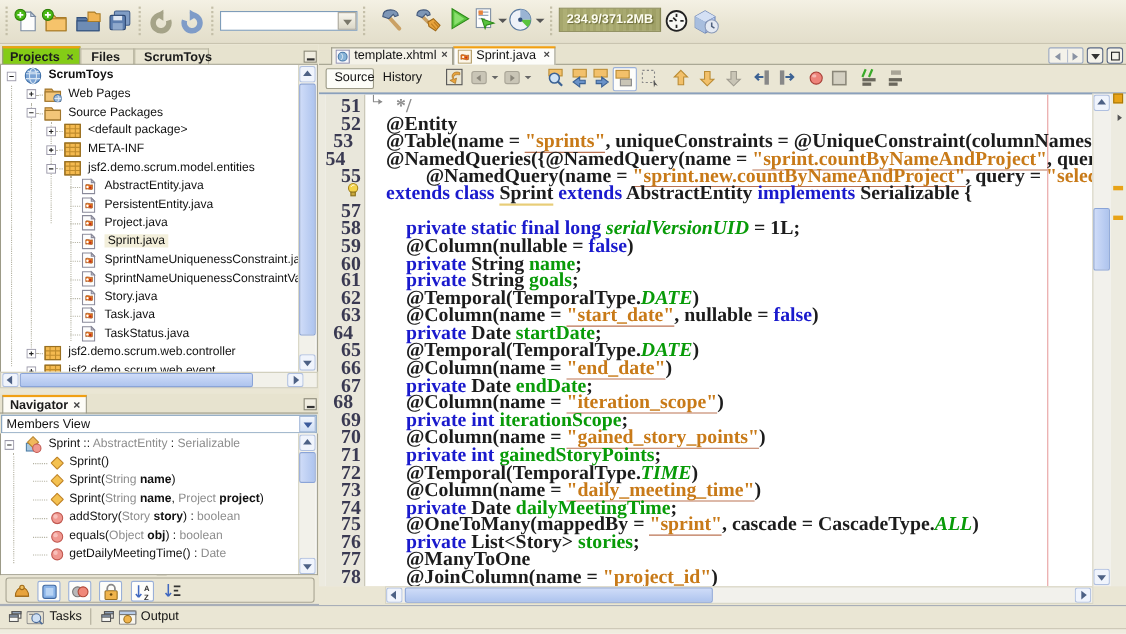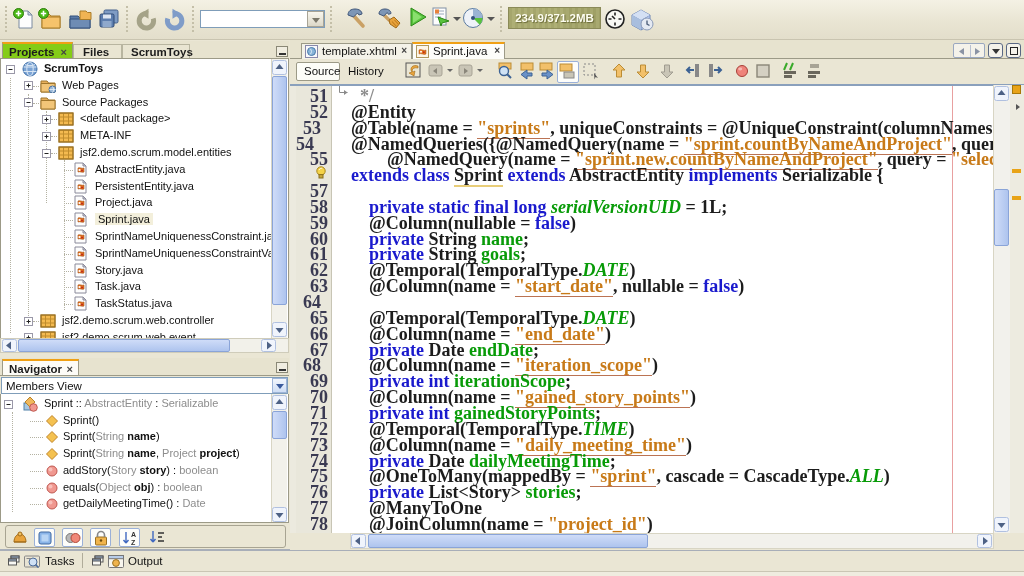--- a/index.html
+++ b/index.html
@@ -628,20 +628,21 @@
       <div class="abs mono" style="left:351px;top:134px;color:#1c1c1c">@NamedQueries({@NamedQuery(name = <span class="su">"sprint.countByNameAndProject"</span>, query = <span class="s">"select count(s</span></div>
       <div class="abs mono" style="left:351px;top:149px;color:#1c1c1c">        @NamedQuery(name = <span class="su">"sprint.new.countByNameAndProject"</span>, query = <span class="s">"select count(s</span></div>
       <div class="abs mono" style="left:351px;top:165px;color:#1c1c1c"><span class="k">extends</span> <span class="k">class</span> <b style="border-bottom:2px solid #e8cd78">Sprint</b> <span class="k">extends</span> AbstractEntity <span class="k">implements</span> Serializable {</div>
       <div class="abs mono" style="left:351px;top:181px;color:#1c1c1c"></div>
       <div class="abs mono" style="left:351px;top:197px;color:#1c1c1c">    <span class="k">private</span> <span class="k">static</span> <span class="k">final</span> <span class="k">long</span> <span class="fi">serialVersionUID</span> = 1L;</div>
       <div class="abs mono" style="left:351px;top:213px;color:#1c1c1c">    @Column(nullable = <span class="k">false</span>)</div>
       <div class="abs mono" style="left:351px;top:229px;color:#1c1c1c">    <span class="k">private</span> String <span class="f">name</span>;</div>
       <div class="abs mono" style="left:351px;top:244px;color:#1c1c1c">    <span class="k">private</span> String <span class="f">goals</span>;</div>
       <div class="abs mono" style="left:351px;top:260px;color:#1c1c1c">    @Temporal(TemporalType.<span class="fi">DATE</span>)</div>
       <div class="abs mono" style="left:351px;top:276px;color:#1c1c1c">    @Column(name = <span class="su">"start_date"</span>, nullable = <span class="k">false</span>)</div>
+      <div class="abs mono" style="left:351px;top:292px;color:#1c1c1c">    <span class="k">private</span> Date <span class="f">startDate</span>;</div>
       <div class="abs mono" style="left:351px;top:308px;color:#1c1c1c">    @Temporal(TemporalType.<span class="fi">DATE</span>)</div>
       <div class="abs mono" style="left:351px;top:324px;color:#1c1c1c">    @Column(name = <span class="su">"end_date"</span>)</div>
       <div class="abs mono" style="left:351px;top:340px;color:#1c1c1c">    <span class="k">private</span> Date <span class="f">endDate</span>;</div>
       <div class="abs mono" style="left:351px;top:355px;color:#1c1c1c">    @Column(name = <span class="su">"iteration_scope"</span>)</div>
       <div class="abs mono" style="left:351px;top:371px;color:#1c1c1c">    <span class="k">private</span> <span class="k">int</span> <span class="f">iterationScope</span>;</div>
       <div class="abs mono" style="left:351px;top:387px;color:#1c1c1c">    @Column(name = <span class="su">"gained_story_points"</span>)</div>
       <div class="abs mono" style="left:351px;top:403px;color:#1c1c1c">    <span class="k">private</span> <span class="k">int</span> <span class="f">gainedStoryPoints</span>;</div>
       <div class="abs mono" style="left:351px;top:419px;color:#1c1c1c">    @Temporal(TemporalType.<span class="fi">TIME</span>)</div>
       <div class="abs mono" style="left:351px;top:435px;color:#1c1c1c">    @Column(name = <span class="su">"daily_meeting_time"</span>)</div>
       <div class="abs mono" style="left:351px;top:451px;color:#1c1c1c">    <span class="k">private</span> Date <span class="f">dailyMeetingTime</span>;</div>

